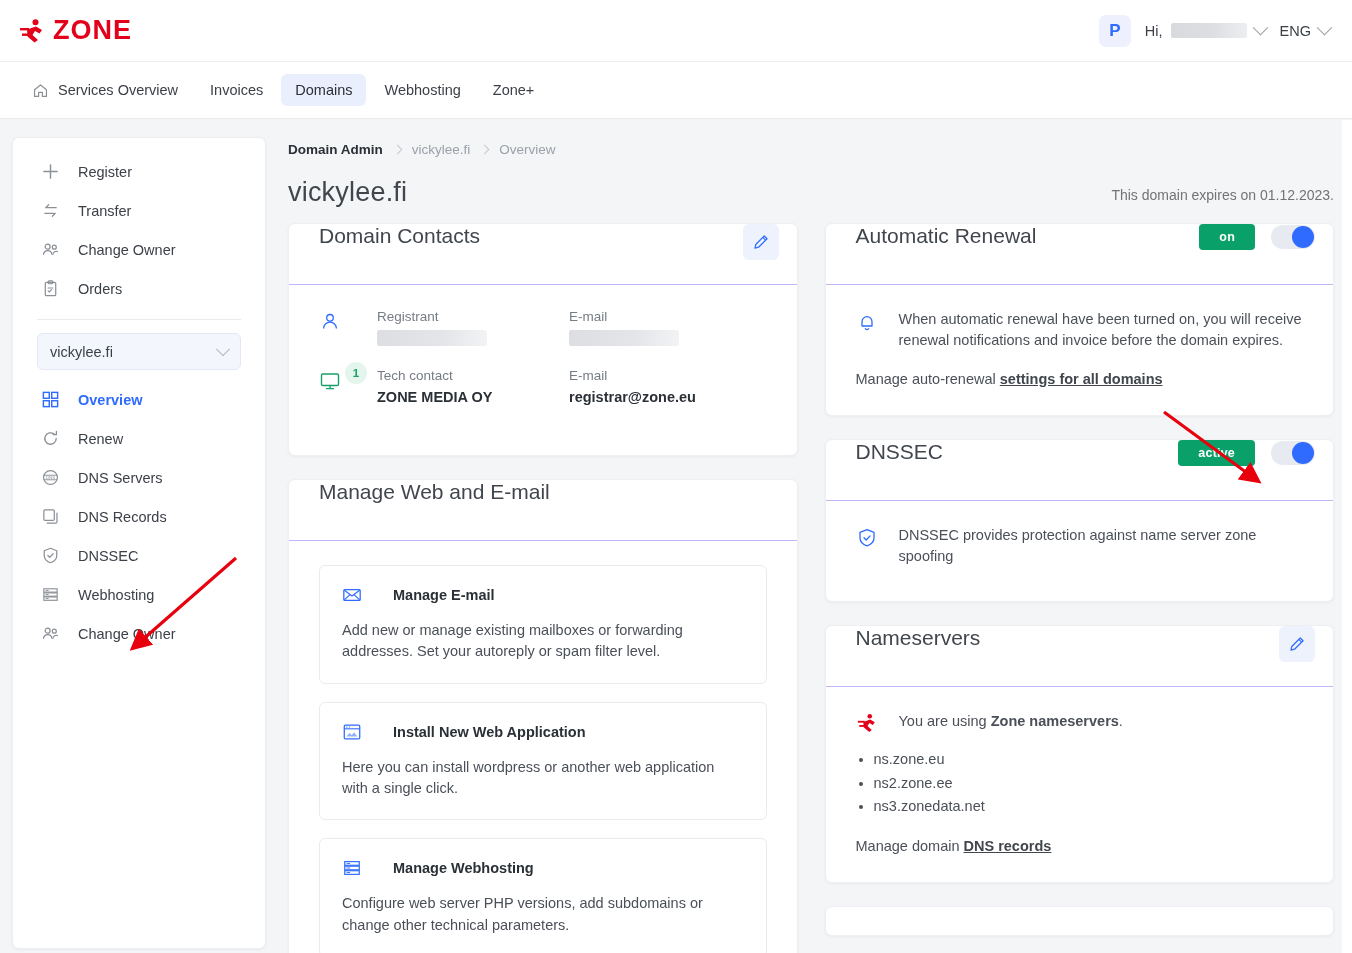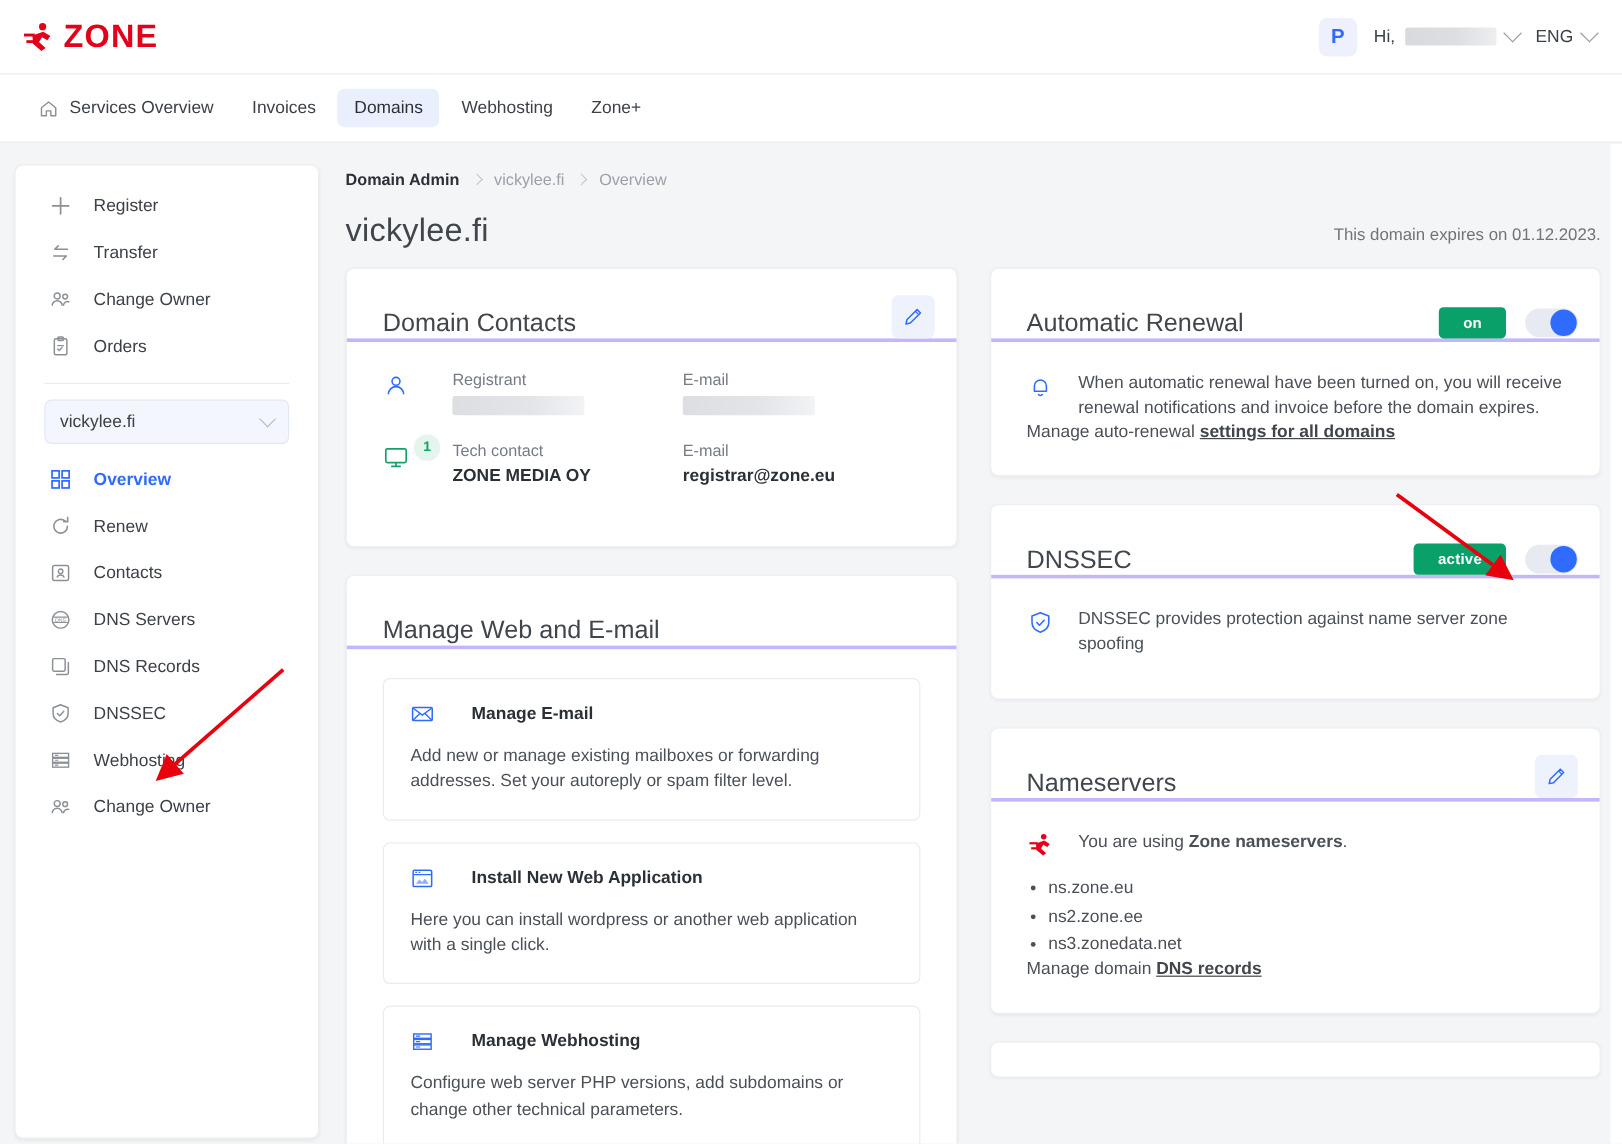--- a/index.html
+++ b/index.html
@@ -106,22 +106,22 @@
 
   
   .cols { display: flex; gap: 27px; margin-top: 15px; }
   .col { flex: 1; min-width: 0; display: flex; flex-direction: column; gap: 23px; }
   .card {
     background: #fff; border-radius: 7px;
     border: 1px solid #edeff2;
     box-shadow: 0 1px 3px rgba(16,24,40,.05);
   }
   .card-head {
-    height: 61px; display: flex; align-items: flex-end;
-    padding: 0 18px 0 30px; border-bottom: 3px solid #c4b5fd;
+    height: 61px; display: flex; align-items: flex-start;
+    padding: 0 18px 0 30px; border-bottom: 1px solid #c4b5fd;
   }
   .card-head h2 { font-size: 21px; font-weight: 400; color: #41464d; }
   .icon-btn {
     margin-left: auto; width: 36px; height: 36px; border-radius: 6px;
     background: #eef2fd; display: flex; align-items: center; justify-content: center;
     cursor: pointer;
   }
   .card-body { padding: 24px 30px 28px 30px; }
 
   
@@ -148,21 +148,21 @@
     padding: 19px 22px 20px 22px; margin-bottom: 18px; cursor: pointer;
   }
   .tile:last-child { margin-bottom: 0; }
   .tile-head { display: flex; align-items: center; gap: 31px; margin-bottom: 15px; }
   .tile-title { font-size: 14.5px; font-weight: 700; color: #2b3037; }
   .tile-text { font-size: 14.5px; color: #4b5058; line-height: 1.47; }
 
   
   .info-row { display: flex; gap: 21px; align-items: flex-start; }
   .info-text { font-size: 14.5px; color: #4b5058; line-height: 1.47; }
-  .sub-line { font-size: 14.5px; color: #4b5058; }
+  .sub-line { font-size: 14.5px; color: #4b5058; margin-top: 19px; }
   .sub-line a { color: #41464d; font-weight: 700; text-decoration: underline; }
   .ns-list { margin: 14px 0 0 18px; }
   .ns-list li { font-size: 14.5px; color: #4b5058; line-height: 1.62; }
 
   
   .toggle-wrap { margin-left: auto; display: flex; align-items: center; gap: 16px; }
   .pill {
     background: #0aa06a; color: #fff; font-size: 12.5px; font-weight: 700;
     padding: 6px 20px; border-radius: 4px; letter-spacing: .2px;
   }
@@ -291,28 +291,20 @@
     </div>
 
     <div class="side-item">
       <svg width="19" height="19" viewBox="0 0 20 20">
         <path d="M16 10 a6 6 0 1 1 -2.2 -4.6" fill="none" stroke="#8b9097" stroke-width="1.4" stroke-linecap="round"></path>
         <path d="M16.2 2.5 V6 H12.8" fill="none" stroke="#8b9097" stroke-width="1.4" stroke-linecap="round" stroke-linejoin="round"></path>
       </svg>
       <span>Renew</span>
     </div>
 
-    <div class="side-item">
-      <svg width="19" height="19" viewBox="0 0 20 20">
-        <rect x="3" y="3.5" width="14" height="13" rx="1.5" fill="none" stroke="#8b9097" stroke-width="1.3"></rect>
-        <circle cx="10" cy="8.5" r="2" fill="none" stroke="#8b9097" stroke-width="1.2"></circle>
-        <path d="M6.8 14 a3.4 3.4 0 0 1 6.4 0" fill="none" stroke="#8b9097" stroke-width="1.2"></path>
-      </svg>
-      <span>Contacts</span>
-    </div>
 
     <div class="side-item">
       <svg width="19" height="19" viewBox="0 0 20 20">
         <circle cx="10" cy="10" r="7.3" fill="none" stroke="#8b9097" stroke-width="1.3"></circle>
         <path d="M2.9 7.6 h14.2 M2.9 12.4 h14.2" stroke="#8b9097" stroke-width="1"></path>
         <text x="10" y="12" font-size="4.6" fill="#8b9097" text-anchor="middle" font-family="Liberation Sans">DNS</text>
       </svg>
       <span>DNS Servers</span>
     </div>
 

